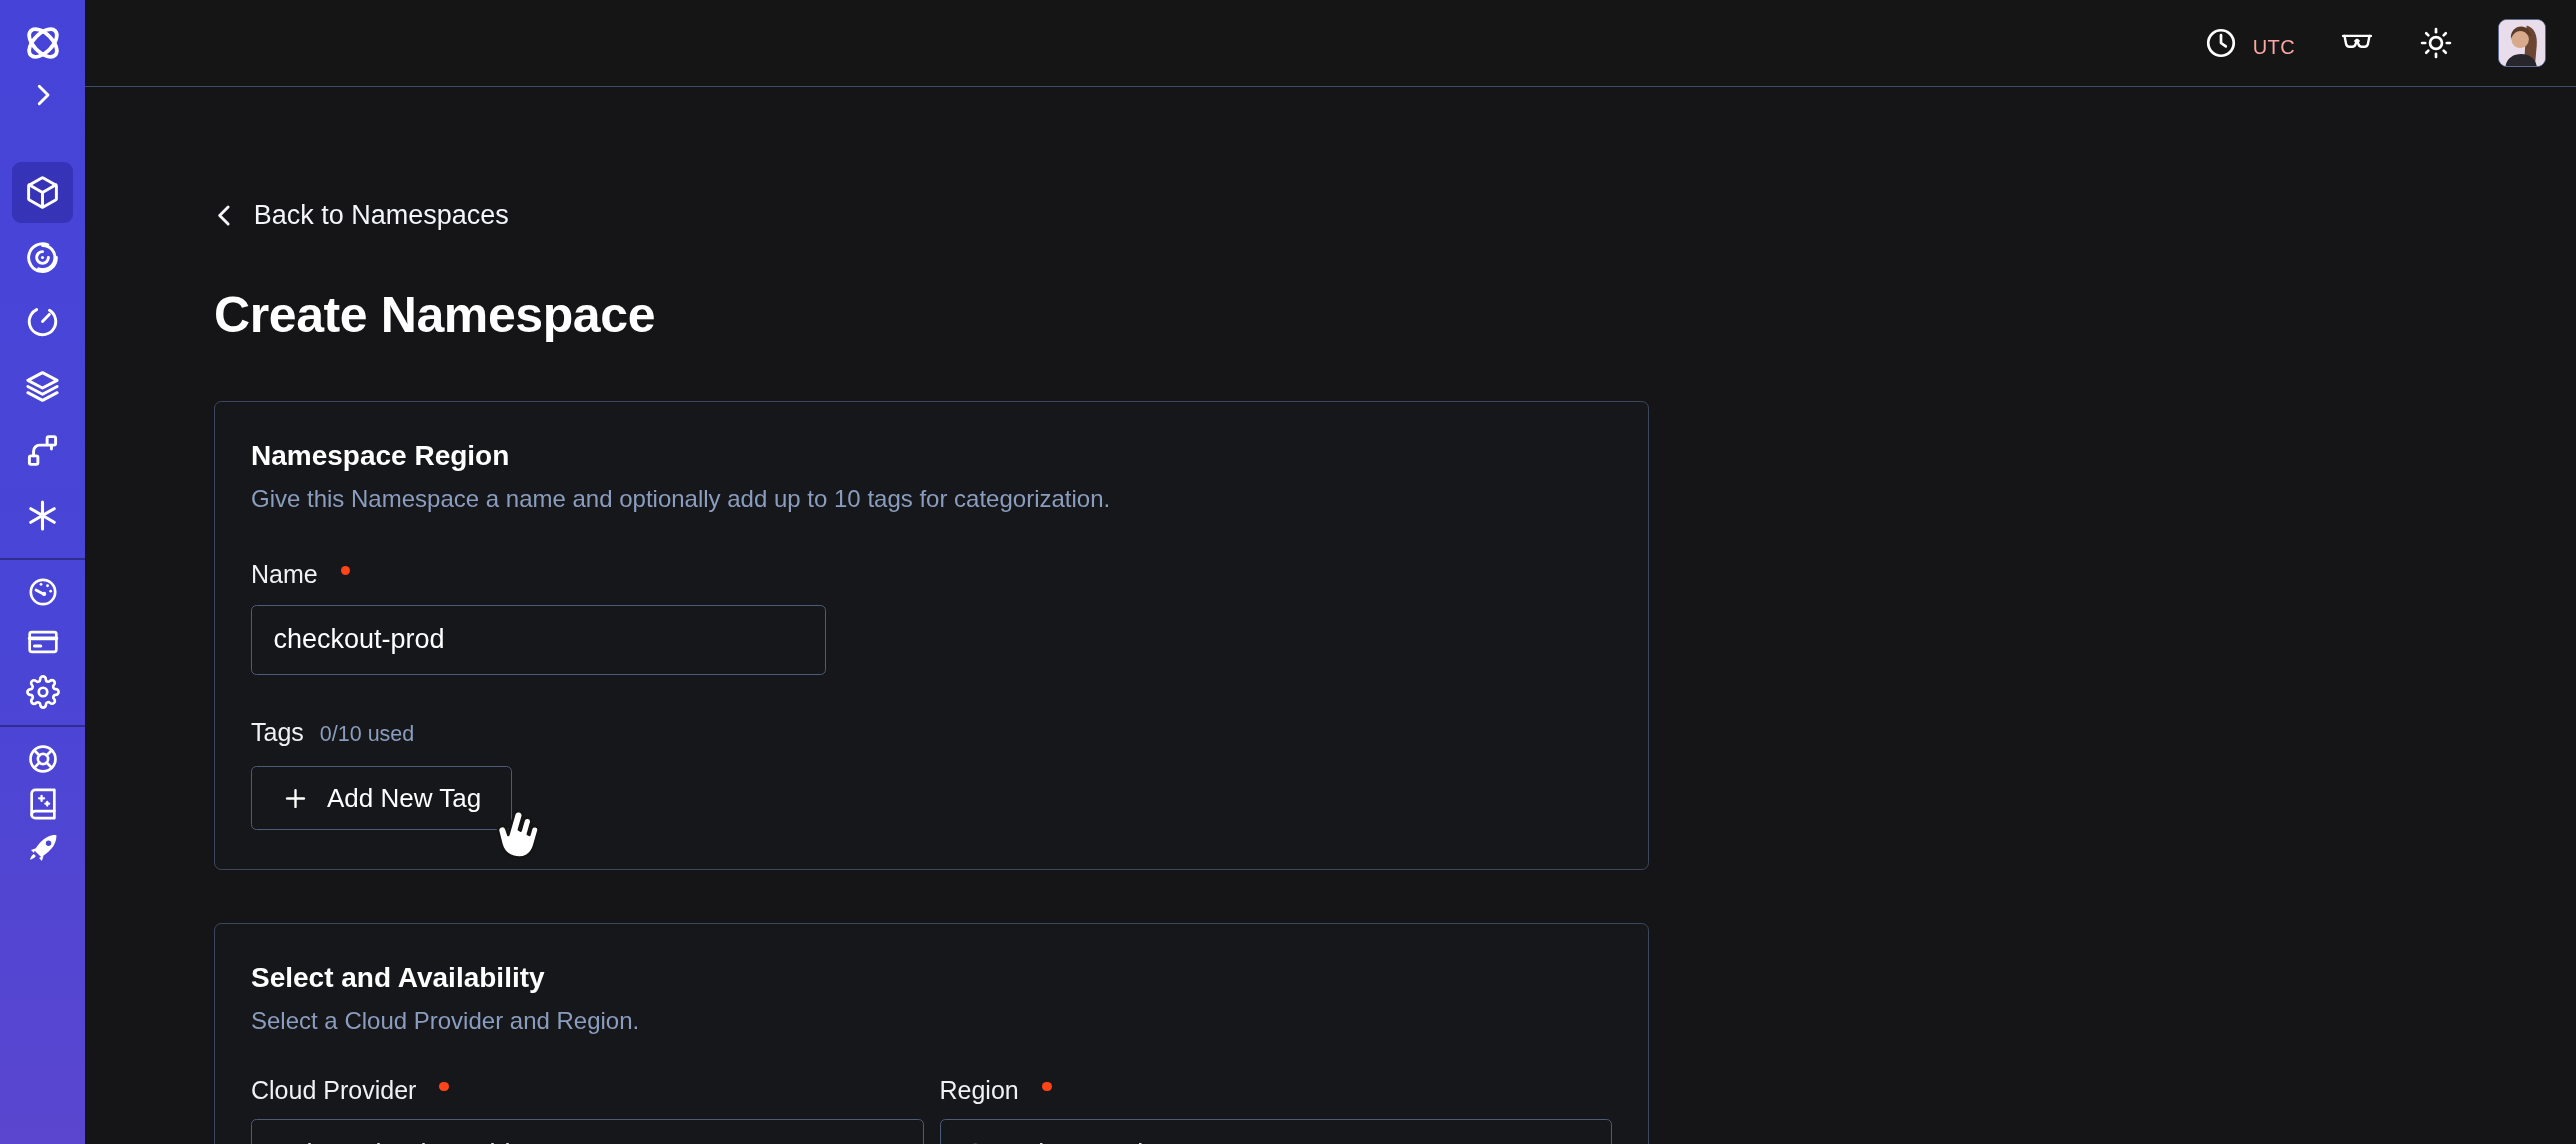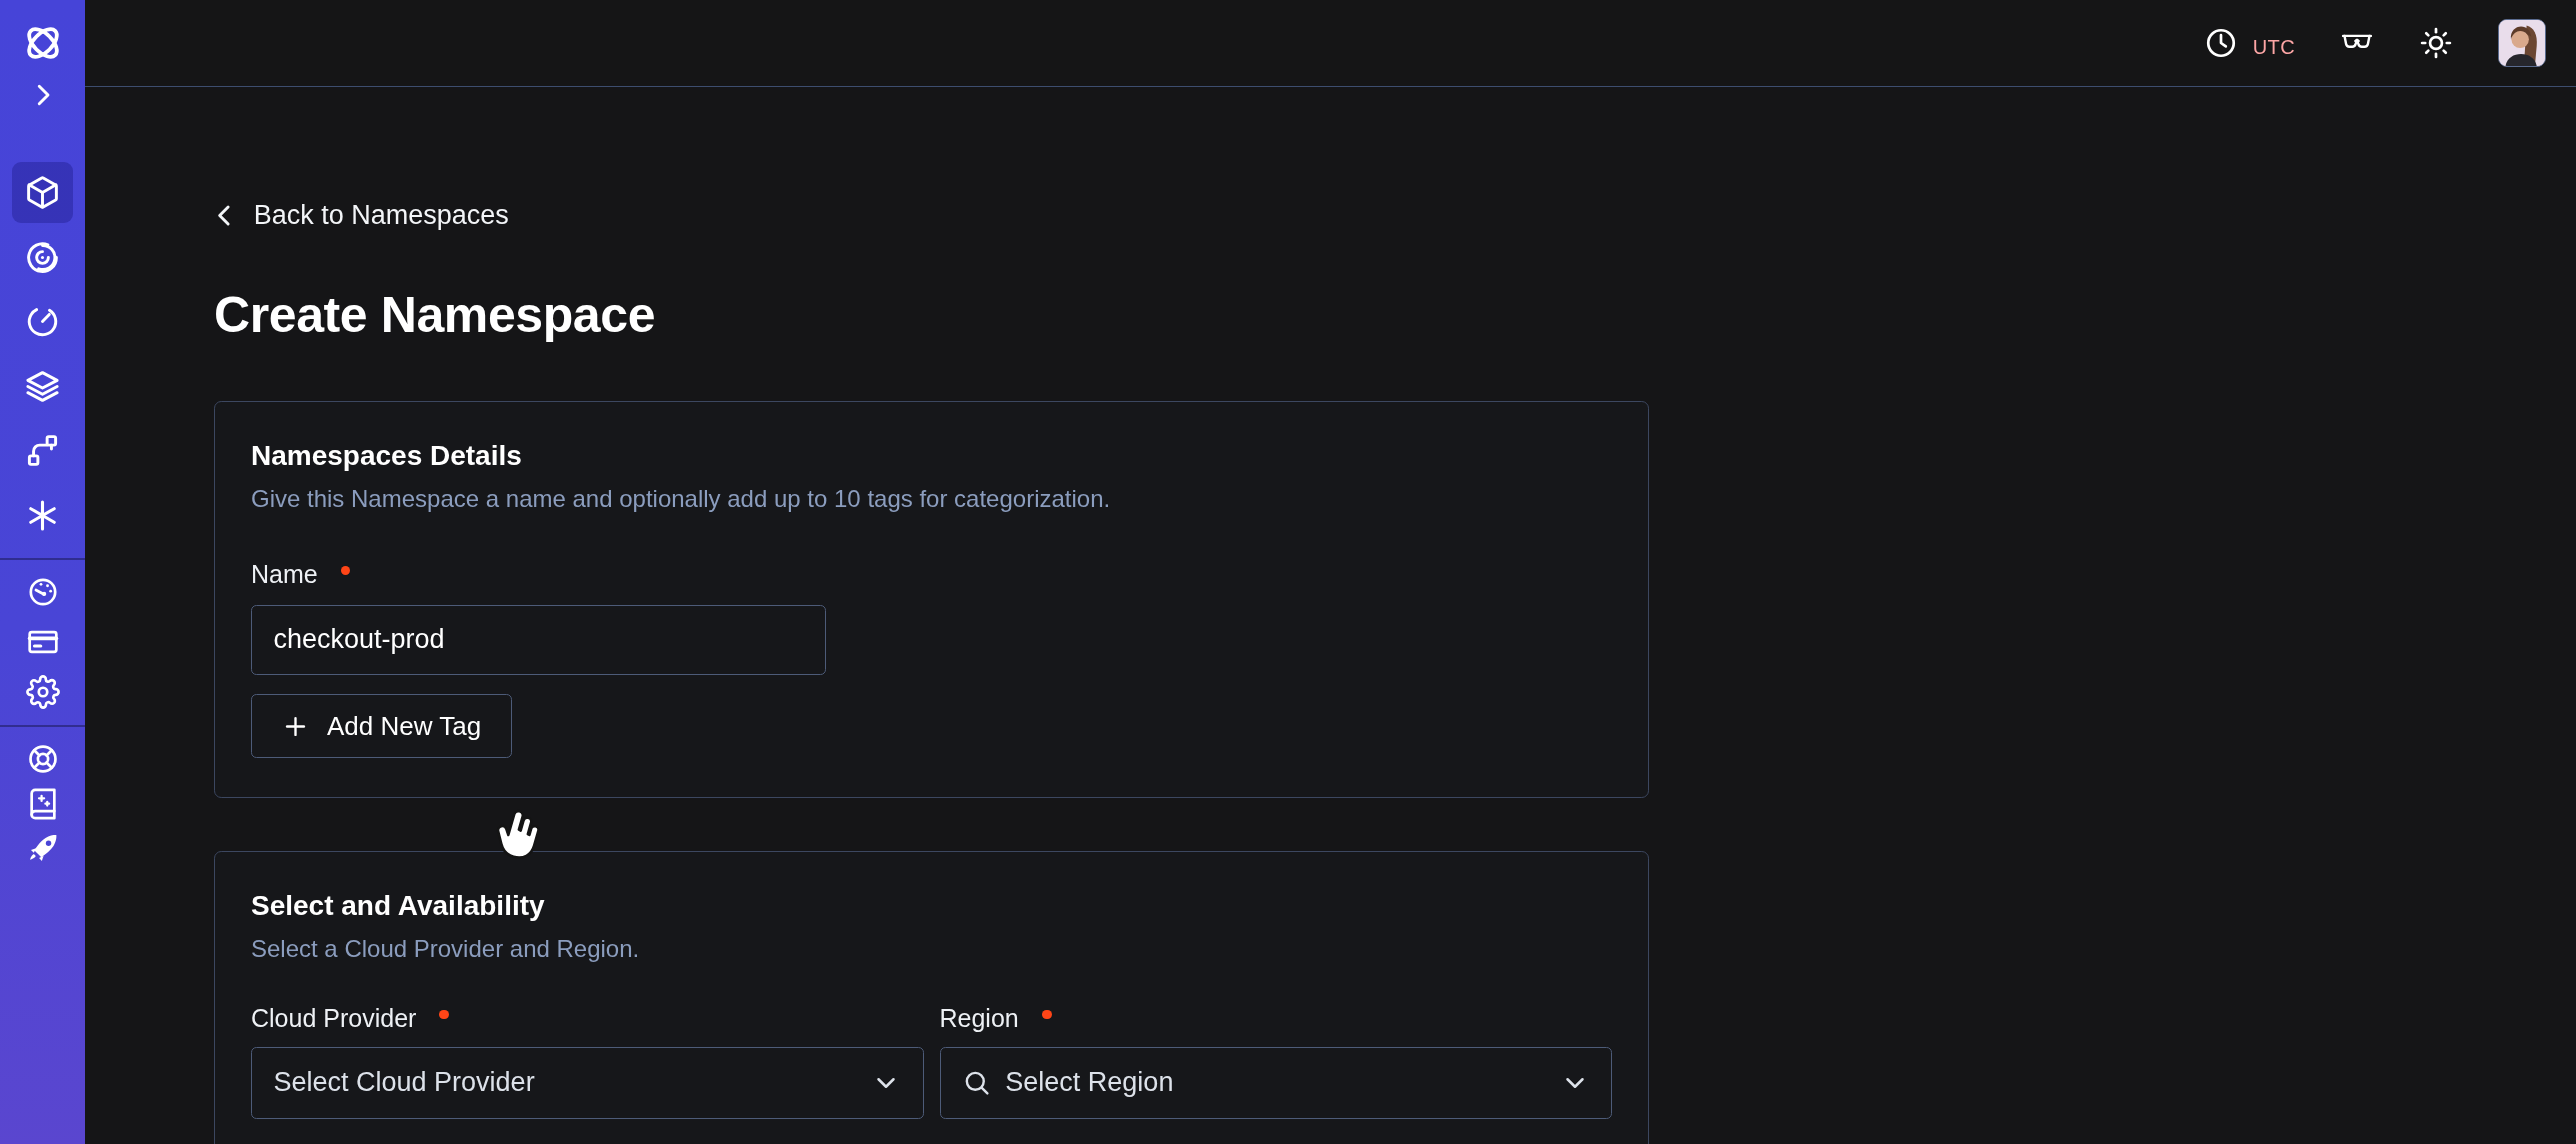--- a/index.html
+++ b/index.html
@@ -284,29 +284,33 @@
       <a class="back">
         <svg viewBox="0 0 24 24" fill="none" stroke="currentColor" stroke-width="2.4" stroke-linecap="round" stroke-linejoin="round">
             <polyline points="15 5 8 12 15 19"></polyline>
           </svg>
         <span>Back to Namespaces</span>
       </a>
 
       <h1 class="page-title">Create Namespace</h1>
 
       <section class="card">
-        <h2 class="card-title">Namespaces Details</h2>
+        <h2 class="card-title">Namespace Region</h2>
         <p class="card-desc">Give this Namespace a name and optionally add up to 10 tags for categorization.</p>
 
         <div class="field-label">
           <span>Name</span>
           <span class="req-dot"></span>
         </div>
         <input class="text-input" type="text" value="checkout-prod" style="">
 
+        <div class="tags-row">
+          <span class="tags-label">Tags</span>
+          <span class="tags-counter">0/10 used</span>
+        </div>
         <button class="ghost-btn">
           <svg viewBox="0 0 24 24" fill="none" stroke="currentColor" stroke-width="2.1" stroke-linecap="round">
               <line x1="12" y1="4.5" x2="12" y2="19.5"></line>
               <line x1="4.5" y1="12" x2="19.5" y2="12"></line>
             </svg>
           <span>Add New Tag</span>
         </button>
       </section>
 
       <section class="card card2">

